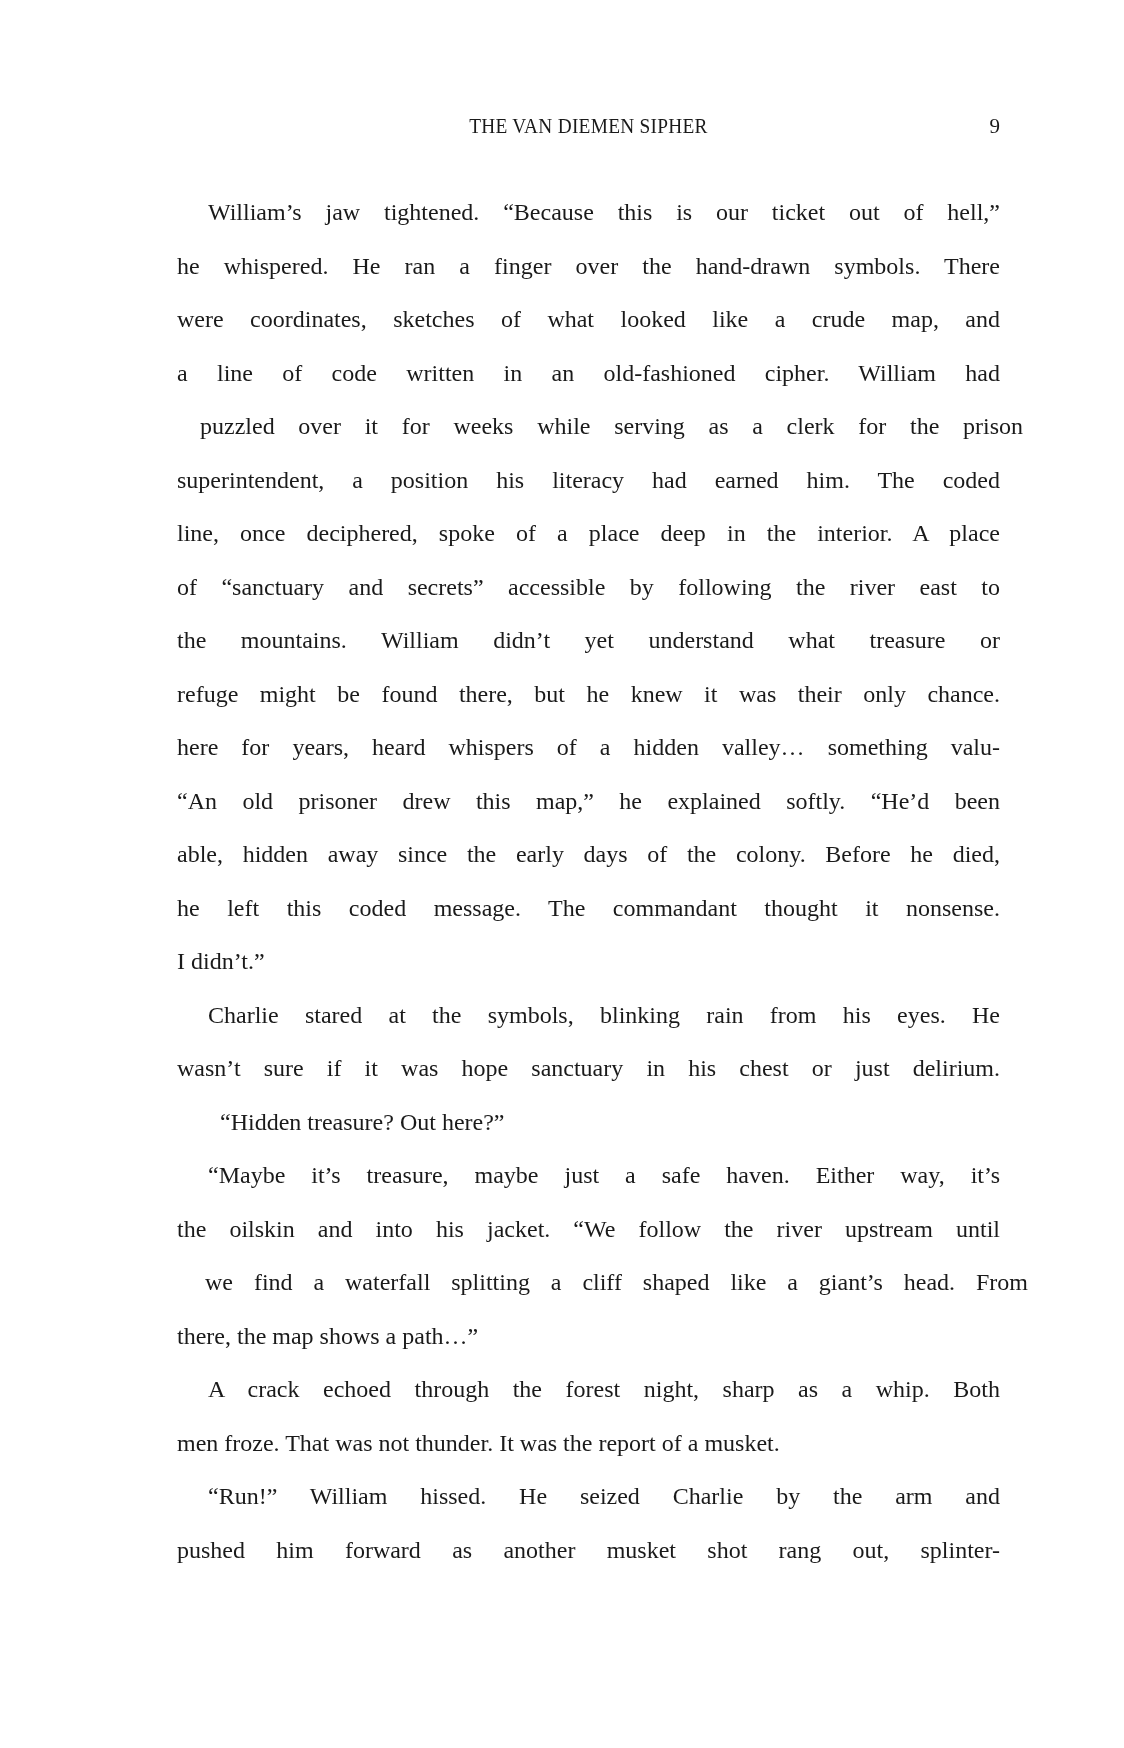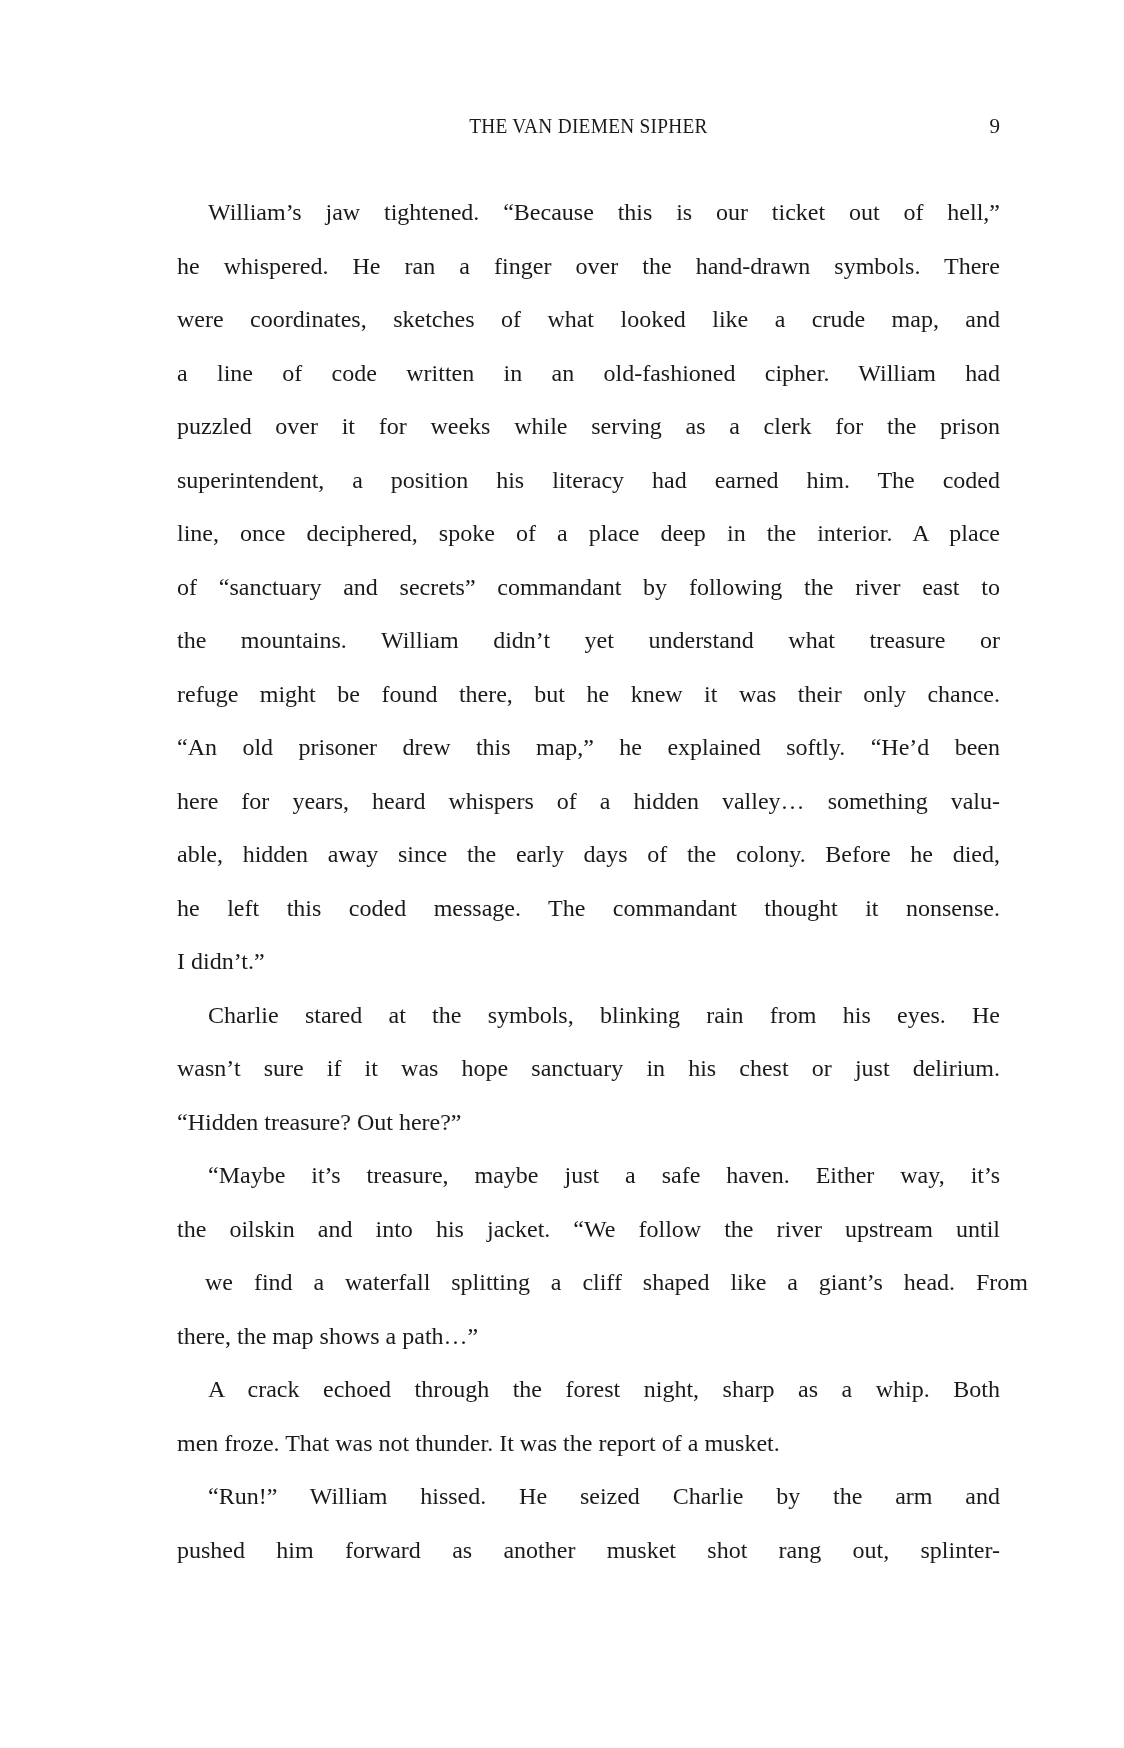--- a/index.html
+++ b/index.html
@@ -22,34 +22,34 @@
 <div class="header">
   <div class="running-title">THE VAN DIEMEN SIPHER</div>
   <div class="page-number">9</div>
 </div>
 
 <div class="body-text" id="body-text">
     <span class="line indent" style="width: 823px; display: block;">William’s jaw tightened. “Because this is our ticket out of hell,”</span>
     <span class="line" style="width: 823px; display: block;">he whispered. He ran a finger over the hand-drawn symbols. There</span>
     <span class="line" style="width: 823px; display: block;">were coordinates, sketches of what looked like a crude map, and</span>
     <span class="line" style="width: 823px; display: block;">a line of code written in an old-fashioned cipher. William had</span>
-    <span class="line" style="width: 823px; display: block;">puzzled over it for weeks while serving as a clerk for the prison</span>
+    <span class="line" style="width: 823px; display: block; margin-left: 23px;">puzzled over it for weeks while serving as a clerk for the prison</span>
     <span class="line" style="width: 823px; display: block;">superintendent, a position his literacy had earned him. The coded</span>
     <span class="line" style="width: 823px; display: block;">line, once deciphered, spoke of a place deep in the interior. A place</span>
-    <span class="line" style="width: 823px; display: block;">of “sanctuary and secrets” commandant by following the river east to</span>
+    <span class="line" style="width: 823px; display: block;">of “sanctuary and secrets” accessible by following the river east to</span>
     <span class="line" style="width: 823px; display: block;">the mountains. William didn’t yet understand what treasure or</span>
     <span class="line" style="width: 823px; display: block;">refuge might be found there, but he knew it was their only chance.</span>
+    <span class="line" style="width: 823px; display: block;">here for years, heard whispers of a hidden valley… something valu-</span>
     <span class="line" style="width: 823px; display: block;">“An old prisoner drew this map,” he explained softly. “He’d been</span>
-    <span class="line" style="width: 823px; display: block;">here for years, heard whispers of a hidden valley… something valu-</span>
     <span class="line" style="width: 823px; display: block;">able, hidden away since the early days of the colony. Before he died,</span>
     <span class="line" style="width: 823px; display: block;">he left this coded message. The commandant thought it nonsense.</span>
     <span class="line last" style="width: 823px; display: block;">I didn’t.”</span>
     <span class="line indent" style="width: 823px; display: block;">Charlie stared at the symbols, blinking rain from his eyes. He</span>
     <span class="line" style="width: 823px; display: block;">wasn’t sure if it was hope sanctuary in his chest or just delirium.</span>
-    <span class="line last" style="width: 823px; display: block;">“Hidden treasure? Out here?”</span>
+    <span class="line last" style="width: 823px; display: block; margin-left: 43px;">“Hidden treasure? Out here?”</span>
     <span class="line indent" style="width: 823px; display: block;">“Maybe it’s treasure, maybe just a safe haven. Either way, it’s</span>
     <span class="line" style="width: 823px; display: block;">the oilskin and into his jacket. “We follow the river upstream until</span>
     <span class="line" style="width: 823px; display: block; margin-left: 28px;">we find a waterfall splitting a cliff shaped like a giant’s head. From</span>
     <span class="line last" style="width: 823px; display: block;">there, the map shows a path…”</span>
     <span class="line indent" style="width: 823px; display: block;">A crack echoed through the forest night, sharp as a whip. Both</span>
     <span class="line last" style="width: 823px; display: block;">men froze. That was not thunder. It was the report of a musket.</span>
     <span class="line indent" style="width: 823px; display: block;">“Run!” William hissed. He seized Charlie by the arm and</span>
     <span class="line" style="width: 823px; display: block;">pushed him forward as another musket shot rang out, splinter-</span>
   </div>
 

